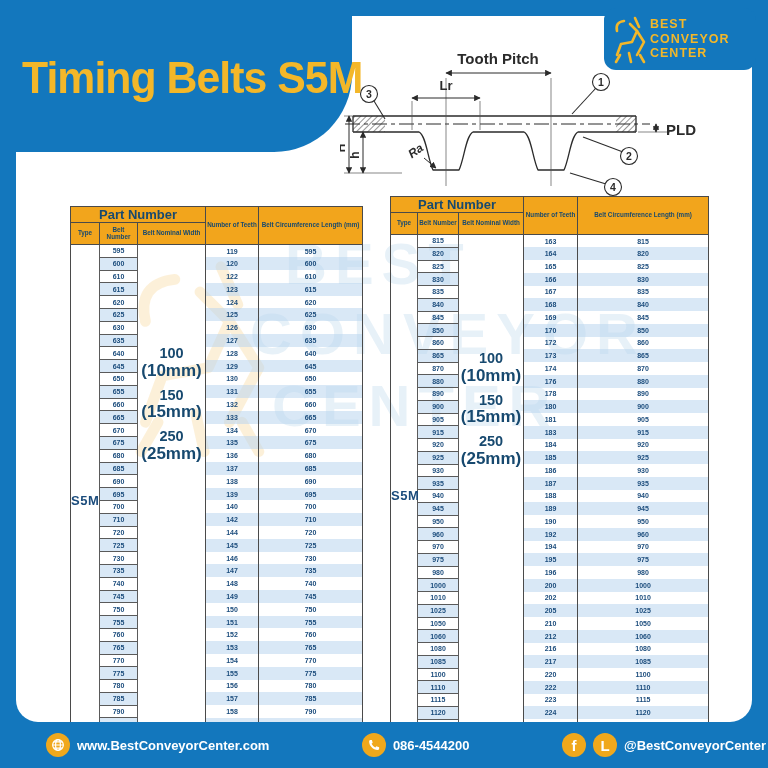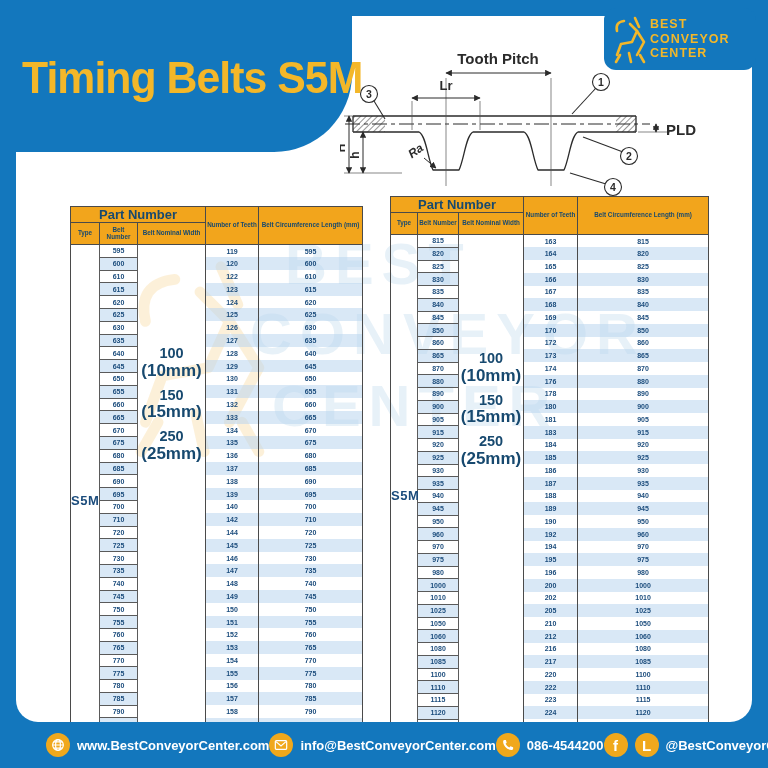--- a/index.html
+++ b/index.html
@@ -641,31 +641,20 @@
             <circle cx="12" cy="12" r="8"></circle>
             <ellipse cx="12" cy="12" rx="3.6" ry="8"></ellipse>
             <path d="M4 12h16 M5.6 7.4h12.8 M5.6 16.6h12.8"></path>
           </g>
         </svg>
     </div>
     <span>www.BestConveyorCenter.com</span>
   </div>
   <div class="f-item">
     <div class="f-circle">
-      <svg width="16" height="16" viewBox="0 0 24 24">
-          <g stroke="#fff" fill="none" stroke-width="1.8">
-            <rect x="3.5" y="5.5" width="17" height="13" rx="1.5"></rect>
-            <path d="M4.5 7 L12 13.5 L19.5 7"></path>
-          </g>
-        </svg>
-    </div>
-    <span>info@BestConveyorCenter.com</span>
-  </div>
-  <div class="f-item">
-    <div class="f-circle">
       <svg width="15" height="15" viewBox="0 0 24 24">
           <path d="M7 3 C6 3 5 4 5 5.5 C5 12.5 11.5 19 18.5 19 C20 19 21 18 21 17 L21 14.6 L16.6 13.3 L14.9 15.1 C12.5 13.9 10.1 11.5 8.9 9.1 L10.7 7.4 L9.4 3 Z" fill="#fff"></path>
         </svg>
     </div>
     <span>086-4544200</span>
   </div>
   <div class="f-item">
     <div class="f-circle">
         <span>f</span>
       </div>

